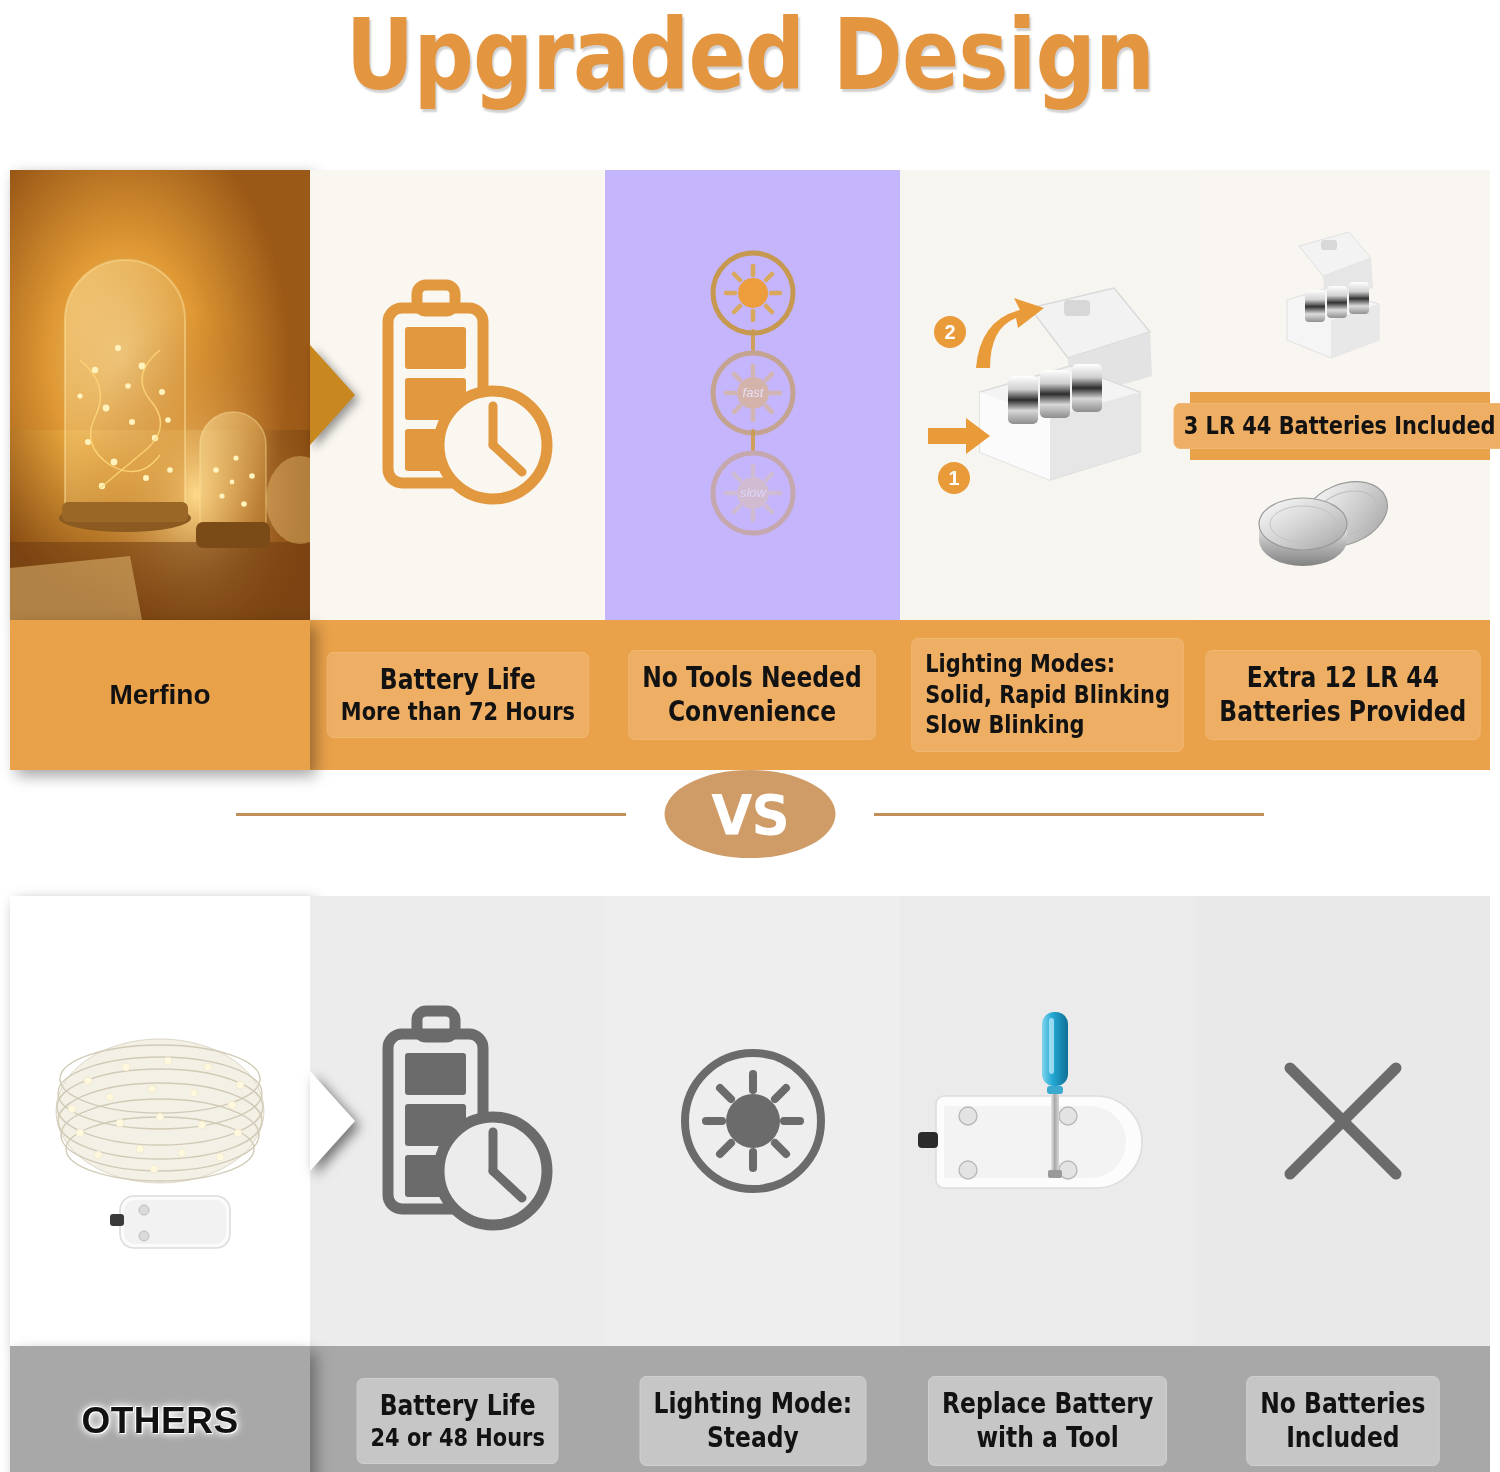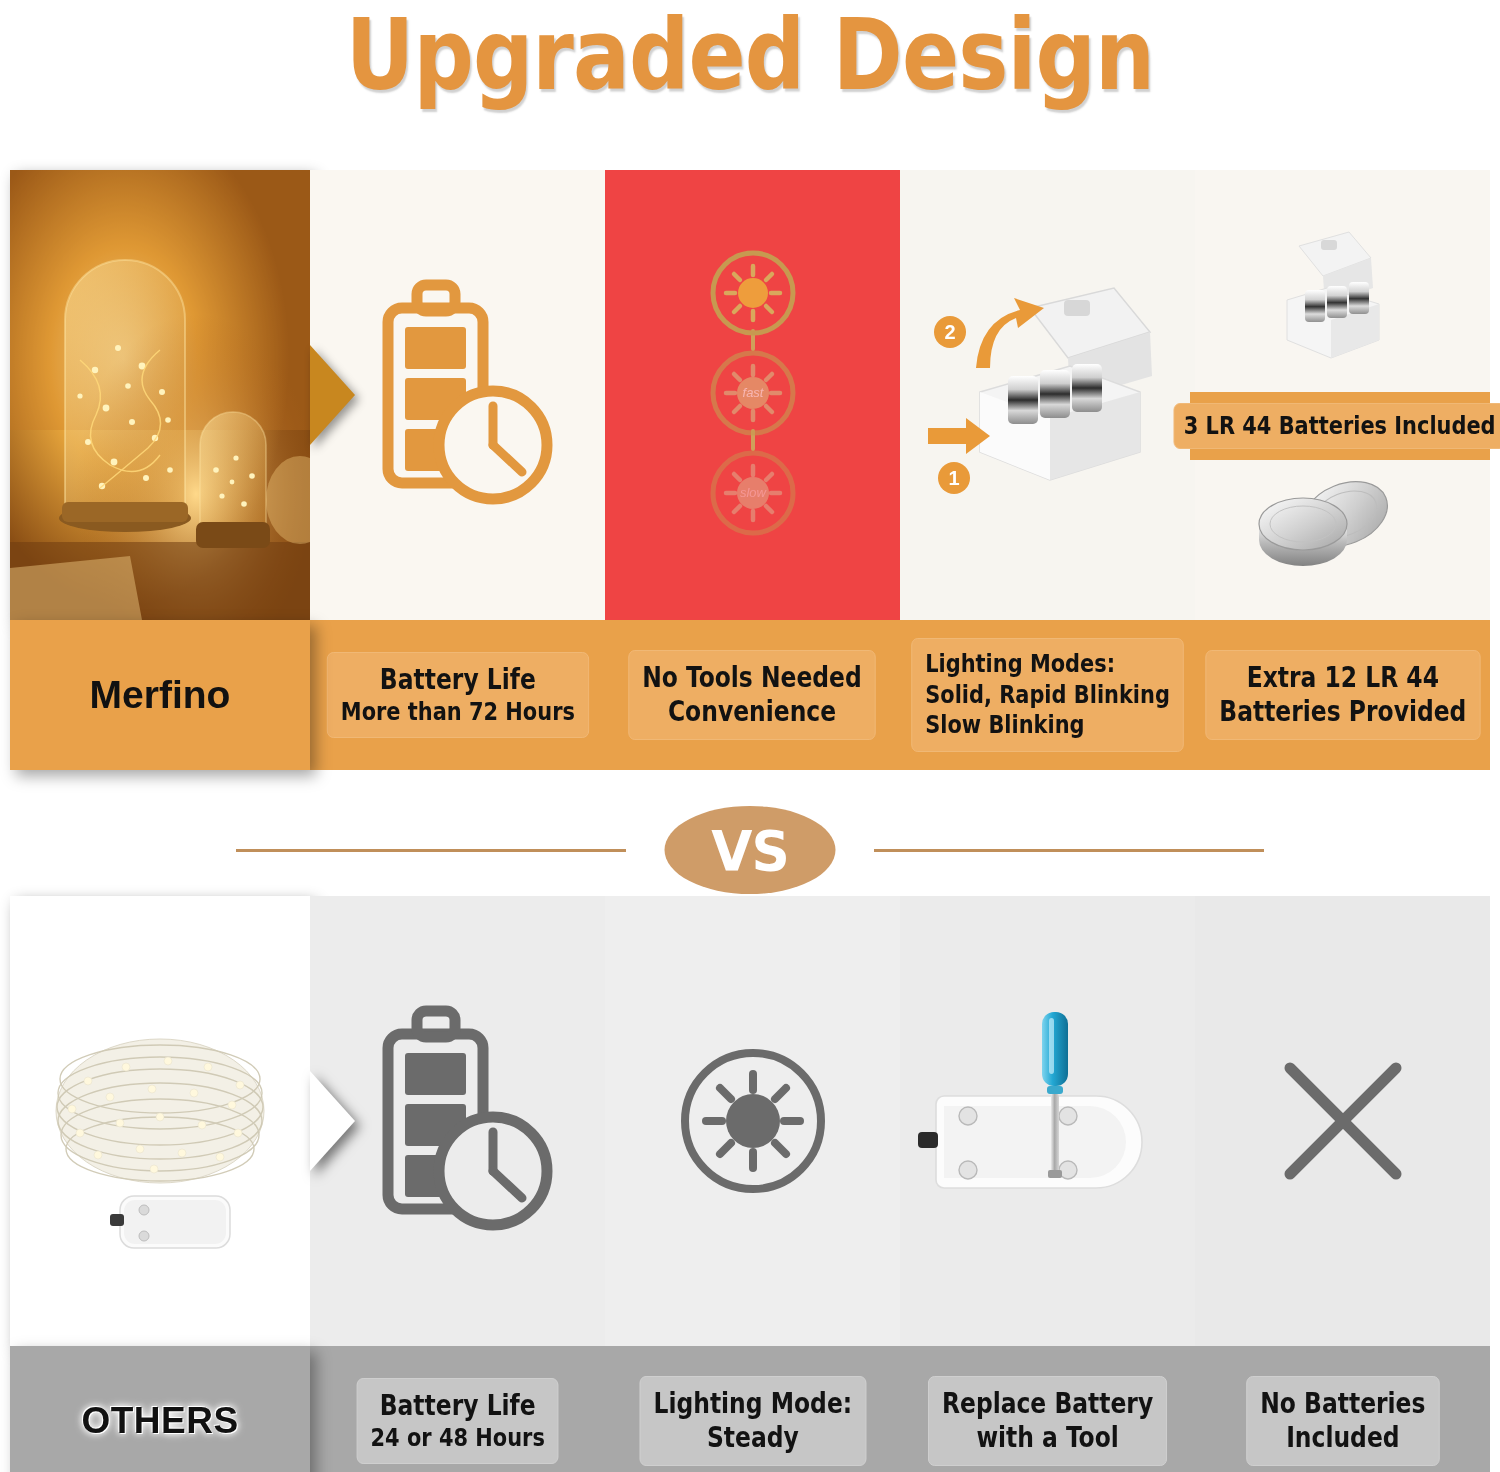--- a/index.html
+++ b/index.html
@@ -48,40 +48,40 @@
     position: absolute; right: -45px; top: 175px;
     width: 0; height: 0;
     border-top: 50px solid transparent;
     border-bottom: 50px solid transparent;
     z-index: 6;
     filter: drop-shadow(4px 4px 5px rgba(0,0,0,.4));
   }
 
   
   .top-panels .panel.p-icon { background: #faf7f1; }
-  .top-panels .panel.p-icon:nth-of-type(3) { background: #ef4444; }
+  .top-panels .panel.p-icon:nth-of-type(3) { background: #c4b5fd; }
   .top-panels .panel.p-icon:nth-of-type(4) { background: #f7f5f0; }
   .top-panels .panel.p-icon:nth-of-type(5) { background: #f9f6f1; }
 
   .labelbar {
     position: absolute; left: 0; width: 1480px; height: 150px;
     display: flex; align-items: stretch;
   }
   .labelbar-top { top: 450px; background: #e9a14a; }
   .labelbar-bottom { top: 450px; background: #a8a8a8; }
 
   .brandcell {
     width: 300px; display: flex; align-items: center; justify-content: center;
     position: relative; z-index: 5;
   }
   .brandcell.orange { background: #e9a14a; box-shadow: 6px 6px 14px rgba(0,0,0,.35); }
   .brandcell.gray   { background: #a8a8a8; box-shadow: 6px 6px 14px rgba(0,0,0,.35); }
   .brand-name {
     font-family: "Liberation Sans", sans-serif;
-    font-size: 39px; font-weight: bold; color: #111;
+    font-size: 28px; font-weight: bold; color: #111;
   }
   .brand-name.others {
     font-size: 37px; letter-spacing: .5px;
     text-shadow: 0 0 6px #fff, 0 0 10px #fff, 1px 1px 0 #fff, -1px -1px 0 #fff;
   }
 
   .cells { flex: 1; display: flex; align-items: center; }
   .cell {
     width: 295px; display: flex; align-items: center; justify-content: center;
     padding: 0 8px;
@@ -102,21 +102,21 @@
   .card.left-align { text-align: left; }
 
   
   .bot-panels .panel.p-icon { background: #ececec; }
   .bot-panels .panel.p-icon:nth-of-type(3) { background: #eeeeee; }
   .bot-panels .panel.p-icon:nth-of-type(4) { background: #ebebeb; }
   .bot-panels .panel.p-icon:nth-of-type(5) { background: #e9e9e9; }
 
   
   .vs-row {
-    position: absolute; left: 0; top: 790px; width: 1500px; height: 120px;
+    position: absolute; left: 0; top: 754px; width: 1500px; height: 120px;
     display: flex; align-items: center; justify-content: center;
   }
   .vs-line { width: 390px; height: 3px; background: #c08f5a; }
   .vs-badge {
     width: 180px; height: 88px; margin: 0 34px;
     border-radius: 50%;
     background: #cf9c68;
     display: flex; align-items: center; justify-content: center;
     color: #ffffff; font-size: 56px; font-weight: bold;
     font-family: "DejaVu Sans", sans-serif;

